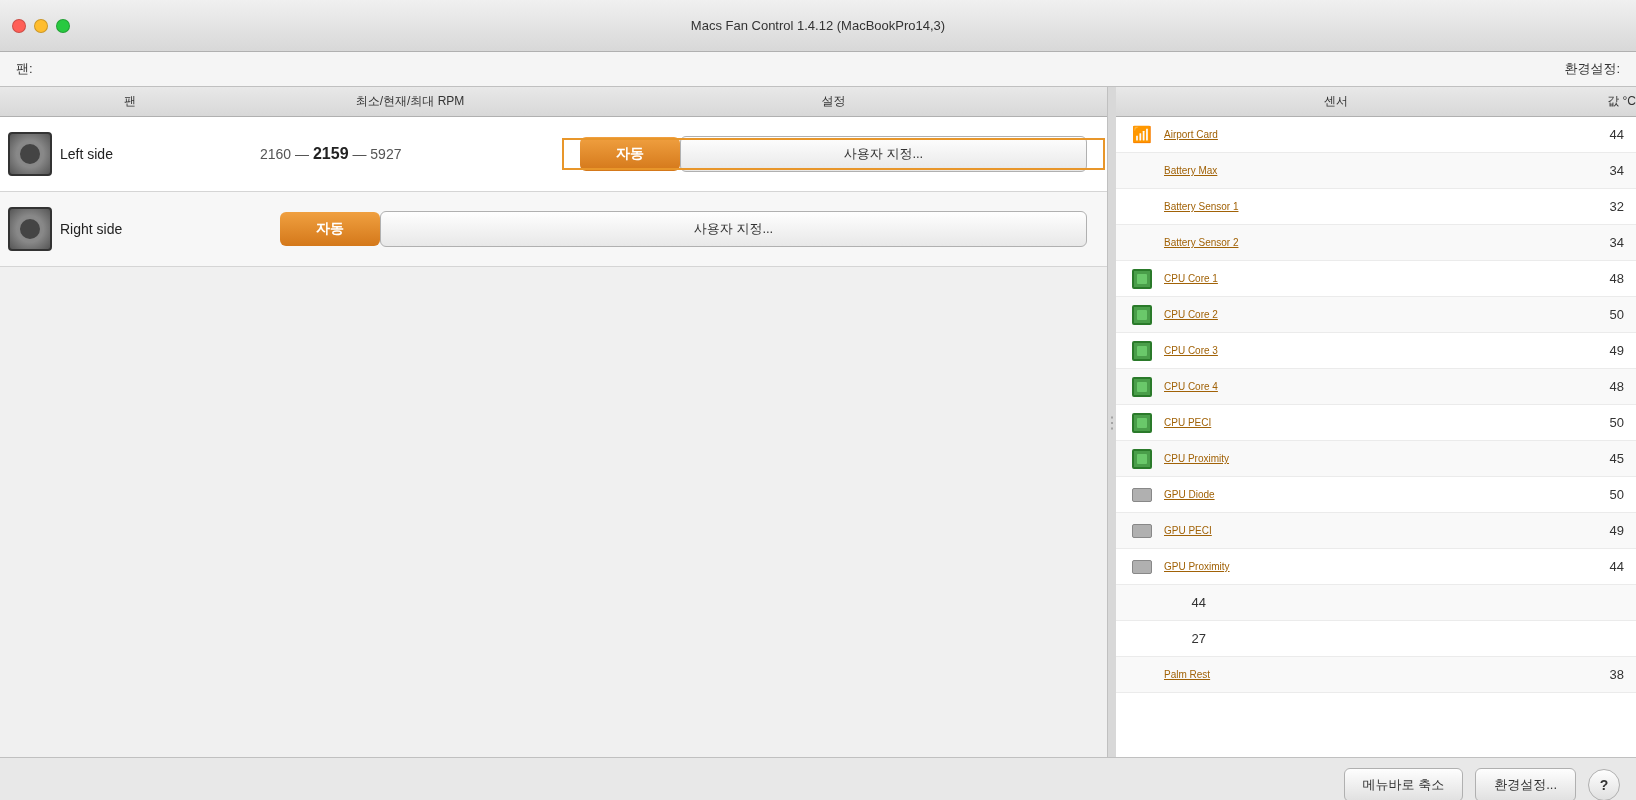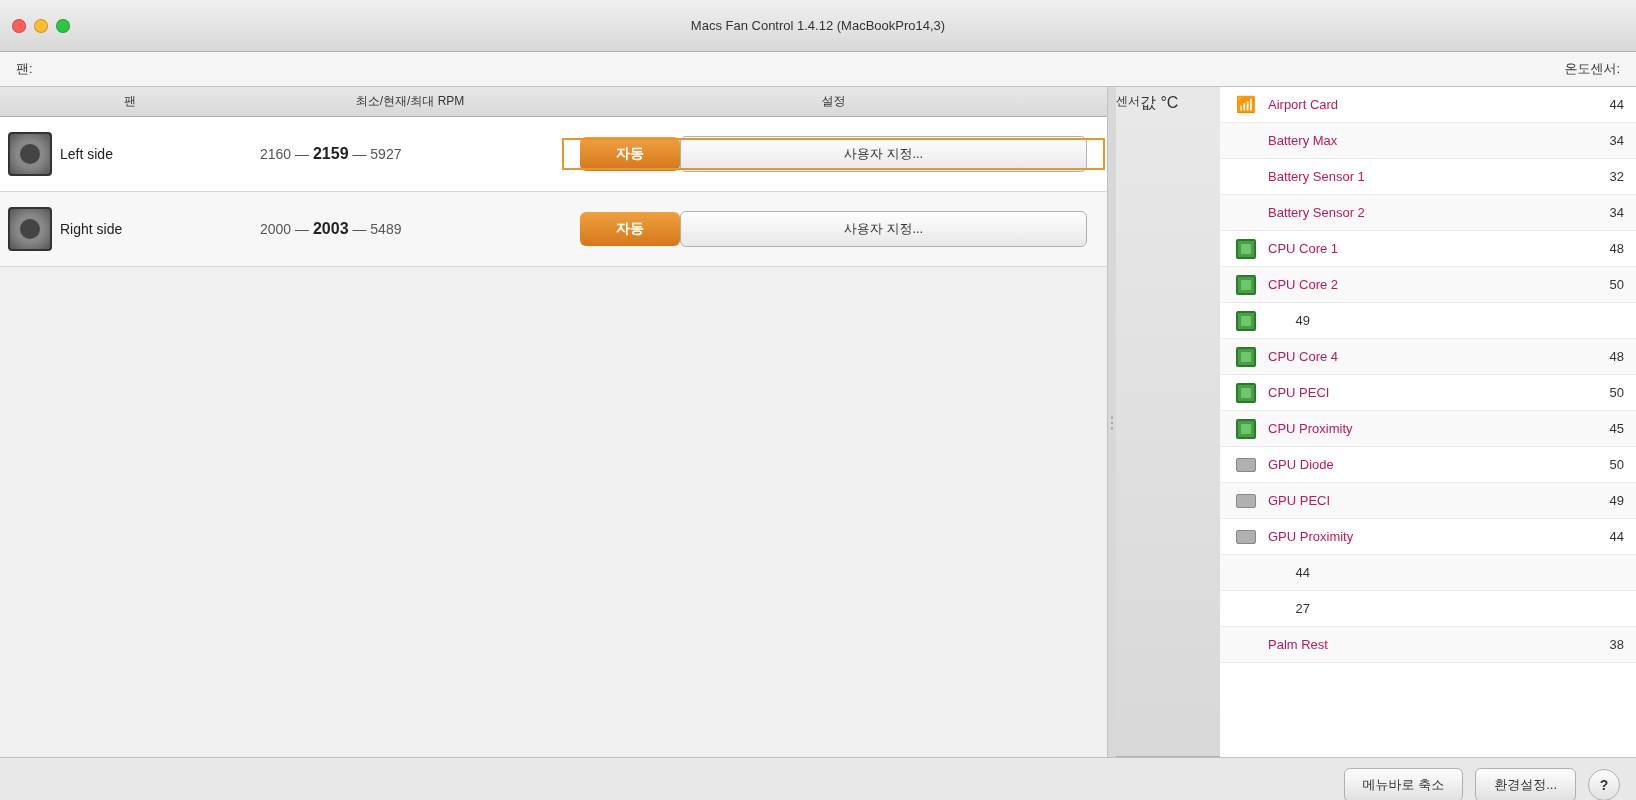--- a/index.html
+++ b/index.html
@@ -72,21 +72,21 @@
       flex: 1;
       background: #f0f0f0;
       border-right: 1px solid #c0c0c0;
       display: flex;
       flex-direction: column;
     }
     .right-panel {
       width: 520px;
       background: #f5f5f5;
       display: flex;
-      flex-direction: row;
+      flex-direction: column;
     }
     .table-header {
       display: flex;
       background: linear-gradient(to bottom, #e8e8e8, #d8d8d8);
       border-bottom: 1px solid #b0b0b0;
       padding: 6px 0;
     }
     .th-cell {
       font-size: 12px;
       color: #333;
@@ -181,21 +181,21 @@
       color: #999;
       font-size: 16px;
     }
     .right-table-header {
       display: flex;
       background: linear-gradient(to bottom, #e8e8e8, #d8d8d8);
       border-bottom: 1px solid #b0b0b0;
       padding: 6px 0;
     }
     .rth-sensor { flex: 1; font-size: 12px; color: #333; font-weight: 500; text-align: center; }
-    .rth-value { width: 80px; font-size: 16px; color: #333; font-weight: 500; text-align: left; }
+    .rth-value { width: 80px; font-size: 12px; color: #333; font-weight: 500; text-align: right; }
     .sensor-list {
       flex: 1;
       overflow-y: auto;
       background: white;
     }
     .sensor-row {
       display: flex;
       align-items: center;
       padding: 6px 12px;
       border-bottom: 1px solid #ebebeb;
@@ -234,23 +234,24 @@
     }
     .icon-gpu {
       width: 20px;
       height: 14px;
       background: #b0b0b0;
       border: 1px solid #888;
       border-radius: 2px;
     }
     .sensor-name {
       flex: 1;
-      font-size: 13px;
-      color: #be185d;
+      font-size: 10px;
+      color: #a16207;
       padding-left: 8px;
+      text-decoration: underline;
     }
     .sensor-value {
       width: 50px;
       font-size: 13px;
       color: #333;
       text-align: right;
       font-weight: 500;
     }
     .bottom-bar {
       display: flex;
@@ -323,21 +324,21 @@
     <div class="tb-btn tb-min"></div>
     <div class="tb-btn tb-max"></div>
   </div>
   <span class="title-text">Macs Fan Control 1.4.12 (MacBookPro14,3)</span>
 </div>
 
 <div class="main-content">
 
   <div class="section-headers">
     <span class="fans-label">팬:</span>
-    <span class="temp-label">온도센서:</span>
+    <span class="temp-label">환경설정:</span>
   </div>
 
   <div class="panels">
 
     <div class="left-panel">
 
       <div class="table-header">
         <div class="th-cell th-fan">팬</div>
         <div class="th-cell th-rpm">최소/현재/최대 RPM</div>
         <div class="th-cell th-setting">설정</div>
@@ -355,21 +356,20 @@
             <button class="btn-auto">자동</button>
             <button class="btn-custom">사용자 지정...</button>
           </div>
         </div>
 
         <div class="fan-row">
           <div class="fan-icon">
             <div class="fan-graphic"></div>
           </div>
           <div class="fan-name">Right side</div>
-          <div class="fan-rpm">2000 — <strong>2003</strong> — 5489</div>
           <div class="fan-controls">
             <button class="btn-auto">자동</button>
             <button class="btn-custom">사용자 지정...</button>
           </div>
         </div>
       </div>
       <div class="empty-area"></div>
     </div>
 
     <div class="divider-handle"></div>
@@ -413,20 +413,21 @@
       <div class="sensor-icon">
               <div class="icon-cpu"></div>
             </div>
       <span class="sensor-name">CPU Core 2</span>
       <span class="sensor-value">50</span>
     </div>
           <div class="sensor-row">
       <div class="sensor-icon">
               <div class="icon-cpu"></div>
             </div>
+      <span class="sensor-name">CPU Core 3</span>
       <span class="sensor-value">49</span>
     </div>
           <div class="sensor-row">
       <div class="sensor-icon">
               <div class="icon-cpu"></div>
             </div>
       <span class="sensor-name">CPU Core 4</span>
       <span class="sensor-value">48</span>
     </div>
           <div class="sensor-row">

